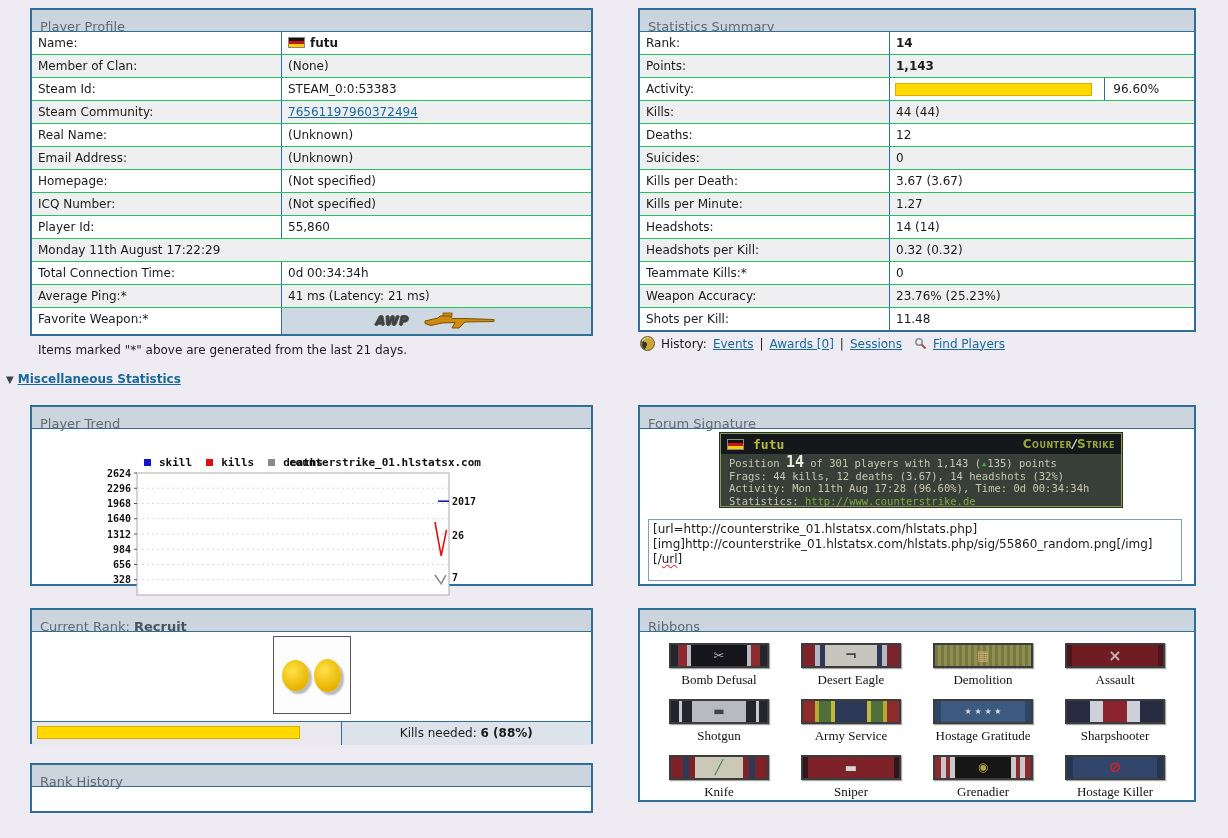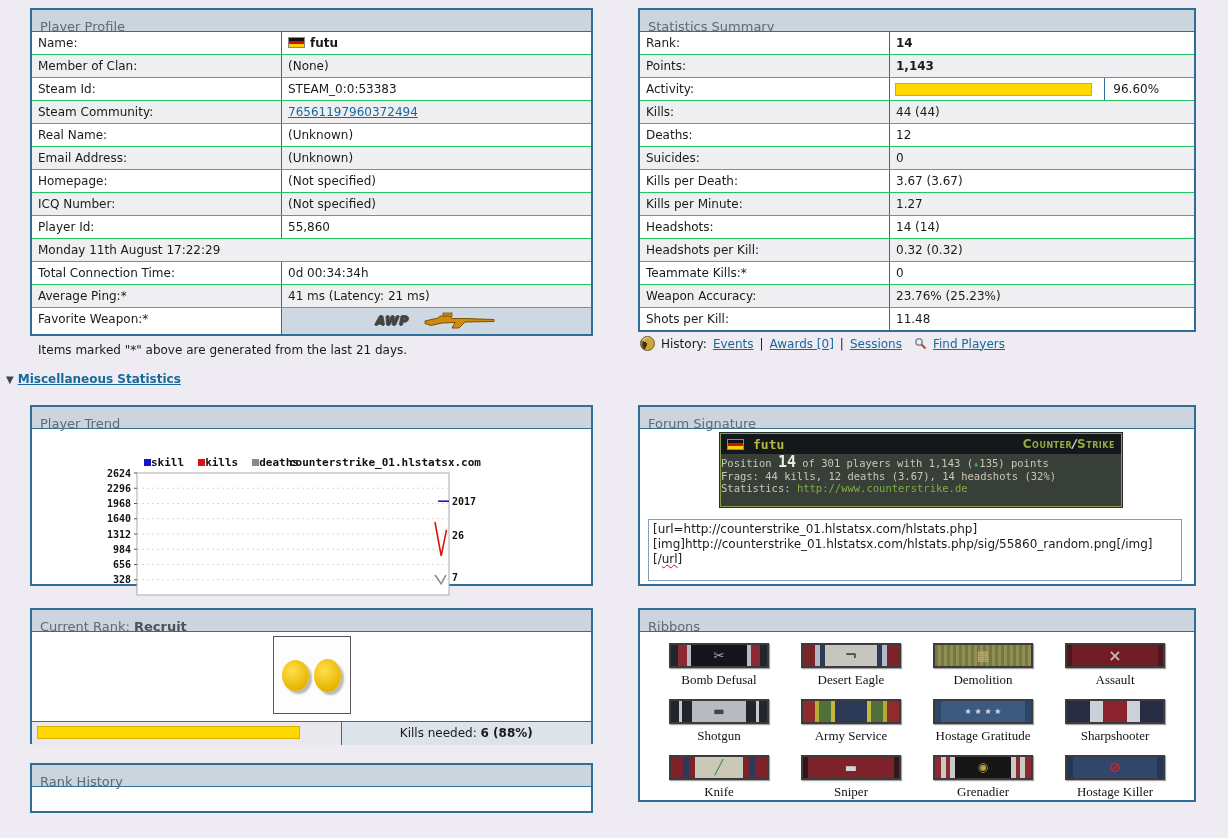--- a/index.html
+++ b/index.html
@@ -46,36 +46,36 @@
   #misc { position:absolute; left:6px; top:372px; }
   .dn-arrow { color:#3c4650; font-size:10px; margin-right:4px; }
   #history-row { position:absolute; left:640px; top:336px; display:flex; align-items:center; gap:6px; }
   .hist-icon { width:15px; height:15px; border-radius:50%; display:inline-block;
     background: conic-gradient(from 300deg,#caa53c 0 265deg,#3c3418 265deg 360deg);
     border:1px solid #6a5a20; box-shadow: inset 1px 1px 1px rgba(255,255,255,.5); }
   .sep { color:#1a1a1a; }
 
   
   .legend { position:absolute; left:112px; top:27px; display:flex; gap:14px; align-items:center; }
-  .legend-item { display:flex; align-items:center; gap:0; }
+  .legend-item { display:flex; align-items:center; gap:8px; }
   .legend-sq { width:7px; height:7px; display:inline-block; }
   .legend-txt, .trend-title { font-family:"DejaVu Sans Mono", monospace; font-size:11px; font-weight:bold; color:#111; }
   .trend-title { position:absolute; top:27px; right:110px; }
   #trend-svg { position:absolute; left:5px; top:40px; }
   #trend-svg text { font-family:"DejaVu Sans Mono", monospace; font-size:10px; font-weight:bold; fill:#111; }
 
   
   .sigbox { position:absolute; left:80px; top:4px; width:402px; height:74px;
     border:1px solid #8a9a50; background:#383f38; outline:1px solid #2a2e28; }
   .sig-hd { height:20px; background:#14181a; display:flex; align-items:center; padding:0 6px; }
   .sig-name { color:#b8b83c; font:bold 13px "DejaVu Sans Mono", monospace; margin-left:4px; }
   .cs-logo { margin-left:auto; font:bold 12px "DejaVu Sans", sans-serif; font-variant:small-caps;
     color:#99a83f; letter-spacing:0.5px; }
   .cs-slash { color:#d8d8d8; font-style:italic; }
-  .sig-body { padding:2px 0; font:10.5px/12.5px "DejaVu Sans Mono", monospace; color:#c9c7b2; }
+  .sig-body { padding:2px 8px; font:10.5px/12.5px "DejaVu Sans Mono", monospace; color:#c9c7b2; }
   .sig-pos { font-size:15px; font-weight:bold; color:#ececdc; }
   .sig-up { color:#3fae3f; }
   .sig-link { color:#7fae3f; }
   .bbinput { position:absolute; left:8px; top:90px; width:534px; height:62px; background:#fff;
     border:1px solid #7f9db9; padding:2px 4px; font-size:12px; line-height:15px; cursor:text; }
   .squiggle { text-decoration:underline; text-decoration-style:wavy; text-decoration-color:#e00; text-decoration-thickness:1px; }
 
   
   .insignia-box { width:78px; height:78px; border:1px solid #555; margin:4px auto; background:#fdfdfd;
     display:flex; align-items:center; justify-content:center; gap:5px; }
@@ -308,20 +308,21 @@
     <div class="panel-body" style="height:154px">
       <div class="sigbox">
         <div class="sig-hd">
           <span class="flag-de"></span>
           <span class="sig-name">futu</span>
           <span class="cs-logo"><span>Counter</span><span class="cs-slash">∕</span><span>Strike</span></span>
         </div>
         <div class="sig-body">
           <div><span>Position</span> <span class="sig-pos">14</span> <span>of 301 players with 1,143 (</span><span class="sig-up">▴</span><span>135</span><span>) points</span></div>
           <div>Frags: 44 kills, 12 deaths (3.67), 14 headshots (32%)</div>
+          <div>Activity: Mon 11th Aug 17:28 (96.60%), Time: 0d 00:34:34h</div>
           <div><span>Statistics:</span> <span class="sig-link">http://www.counterstrike.de</span></div>
         </div>
       </div>
       <div class="bbinput">
         <div>[url=http://counterstrike_01.hlstatsx.com/hlstats.php]</div>
         <div>[img]http://counterstrike_01.hlstatsx.com/hlstats.php/sig/55860_random.png[/img]</div>
         <div><span>[/</span><span class="squiggle">url</span><span>]</span></div>
       </div>
     </div>
   </div>

